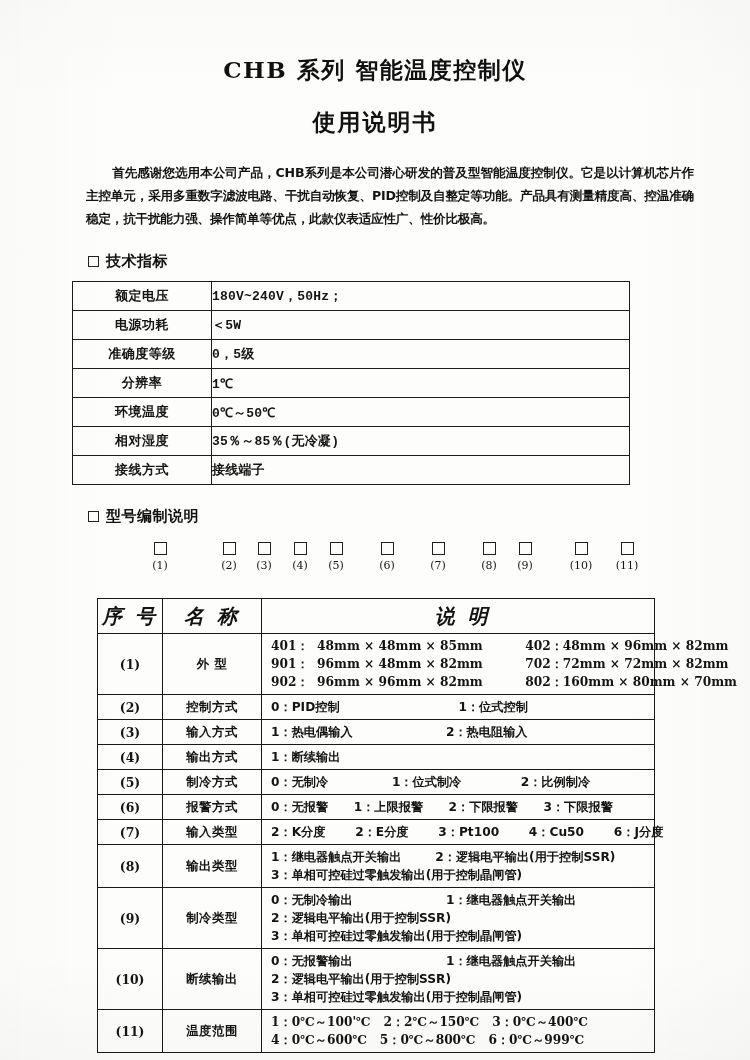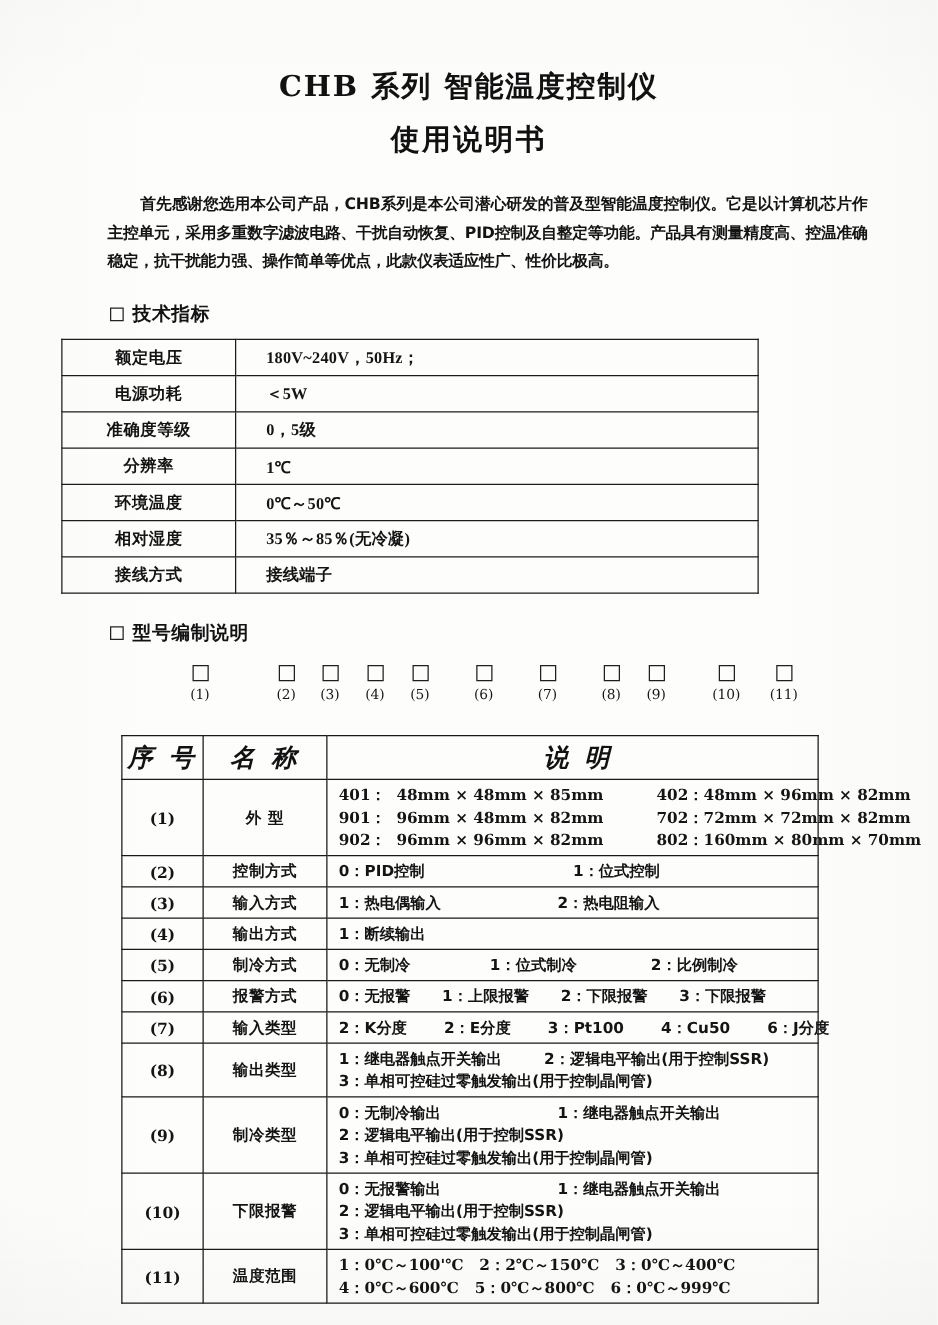--- a/index.html
+++ b/index.html
@@ -34,21 +34,21 @@
     letter-spacing: 1.5px;
     color: #111;
     line-height: 1.2;
   }
   .title-line2 {
     font-family: "DejaVu Serif", serif;
     font-size: 23px;
     font-weight: bold;
     letter-spacing: 2px;
     color: #111;
-    margin-top: 14px;
+    margin-top: 24px;
     line-height: 1.2;
   }
   .intro {
     margin: 26px 56px 0 86px;
     font-size: 12.6px;
     line-height: 23px;
     text-align: justify;
     font-family: "DejaVu Sans", sans-serif;
     font-weight: bold;
     color: #141414;
@@ -70,40 +70,40 @@
     display: inline-block;
     width: 11px;
     height: 11px;
     border: 1.4px solid #222;
     box-sizing: border-box;
   }
 
   
   table.spec {
     border-collapse: collapse;
-    margin-left: 49px;
+    margin-left: 72px;
     width: 558px;
     table-layout: fixed;
   }
   table.spec td {
     border: 1.2px solid #1c1c1c;
     height: 26px;
     font-size: 13px;
     font-weight: bold;
     color: #141414;
     font-family: "DejaVu Sans", sans-serif;
   }
   table.spec td.k {
     width: 136px;
     text-align: center;
     letter-spacing: 0.5px;
   }
   table.spec td.v {
-    padding-left: 24px;
-    font-family: Liberation Serif, serif;
+    padding-left: 0;
+    font-family: Liberation Mono, monospace;
     letter-spacing: 0.2px;
   }
 
   
   .code-row {
     margin-top: 16px;
     margin-left: 97px;
     width: 558px;
     position: relative;
     height: 46px;
@@ -348,21 +348,21 @@
           <td class="c-no">(9)</td>
           <td class="c-name">制冷类型</td>
           <td class="c-desc">
             <div class="desc-line">0：无制冷输出                      1：继电器触点开关输出</div>
             <div class="desc-line">2：逻辑电平输出(用于控制SSR)</div>
             <div class="desc-line">3：单相可控硅过零触发输出(用于控制晶闸管)</div>
           </td>
         </tr>
         <tr>
           <td class="c-no">(10)</td>
-          <td class="c-name">下限报警</td>
+          <td class="c-name">断续输出</td>
           <td class="c-desc">
             <div class="desc-line">0：无报警输出                      1：继电器触点开关输出</div>
             <div class="desc-line">2：逻辑电平输出(用于控制SSR)</div>
             <div class="desc-line">3：单相可控硅过零触发输出(用于控制晶闸管)</div>
           </td>
         </tr>
         <tr>
           <td class="c-no">(11)</td>
           <td class="c-name">温度范围</td>
           <td class="c-desc">

